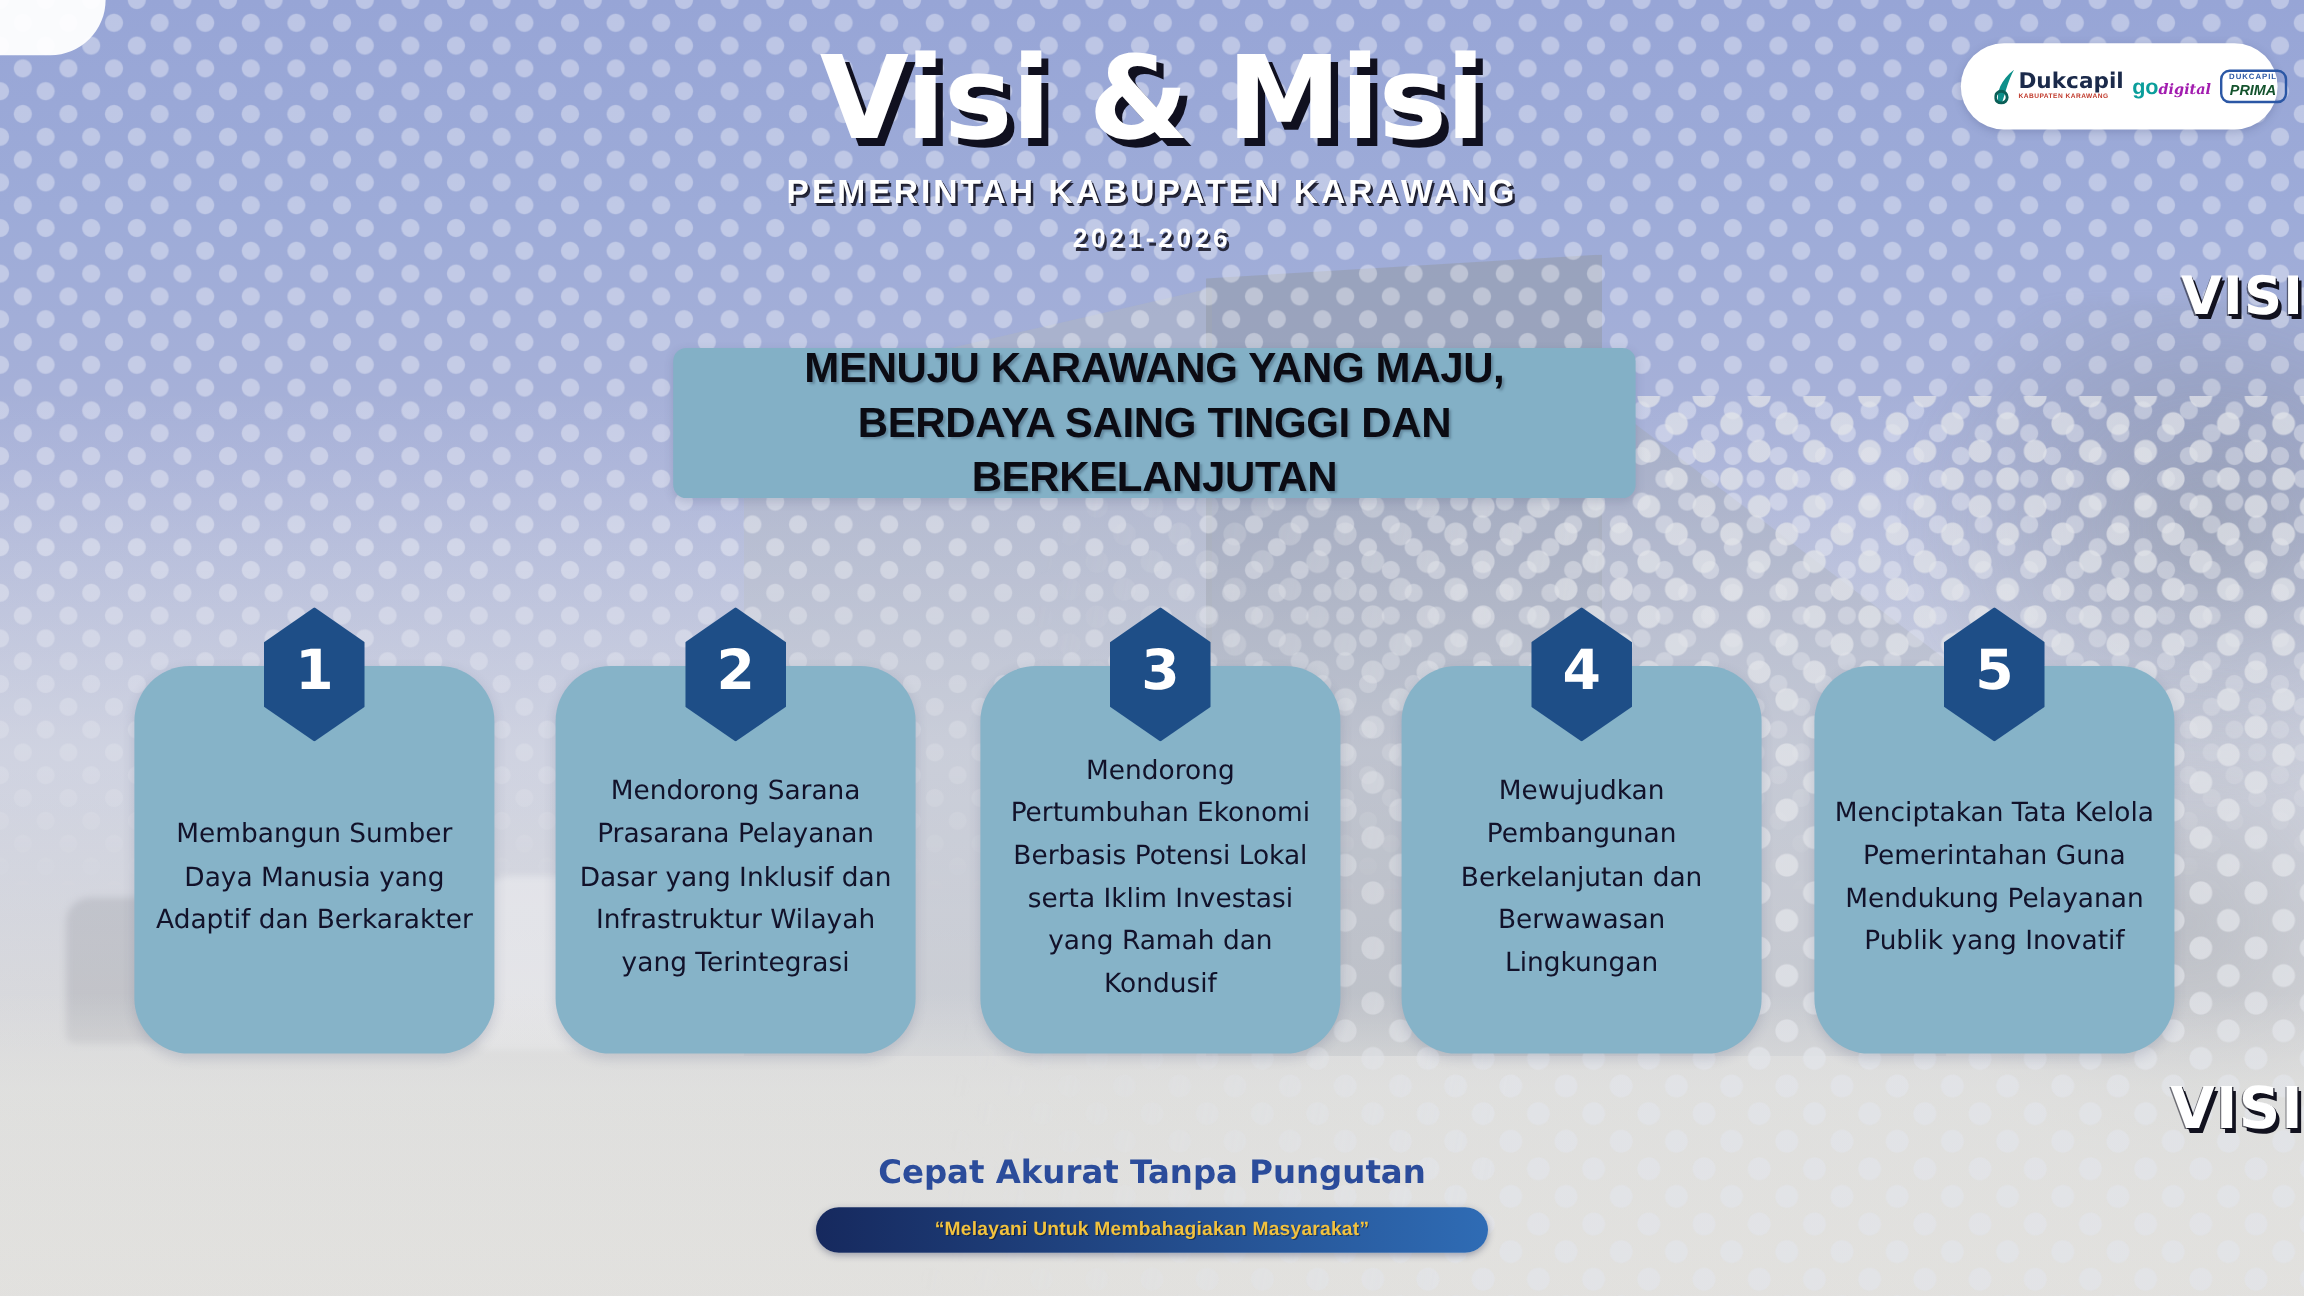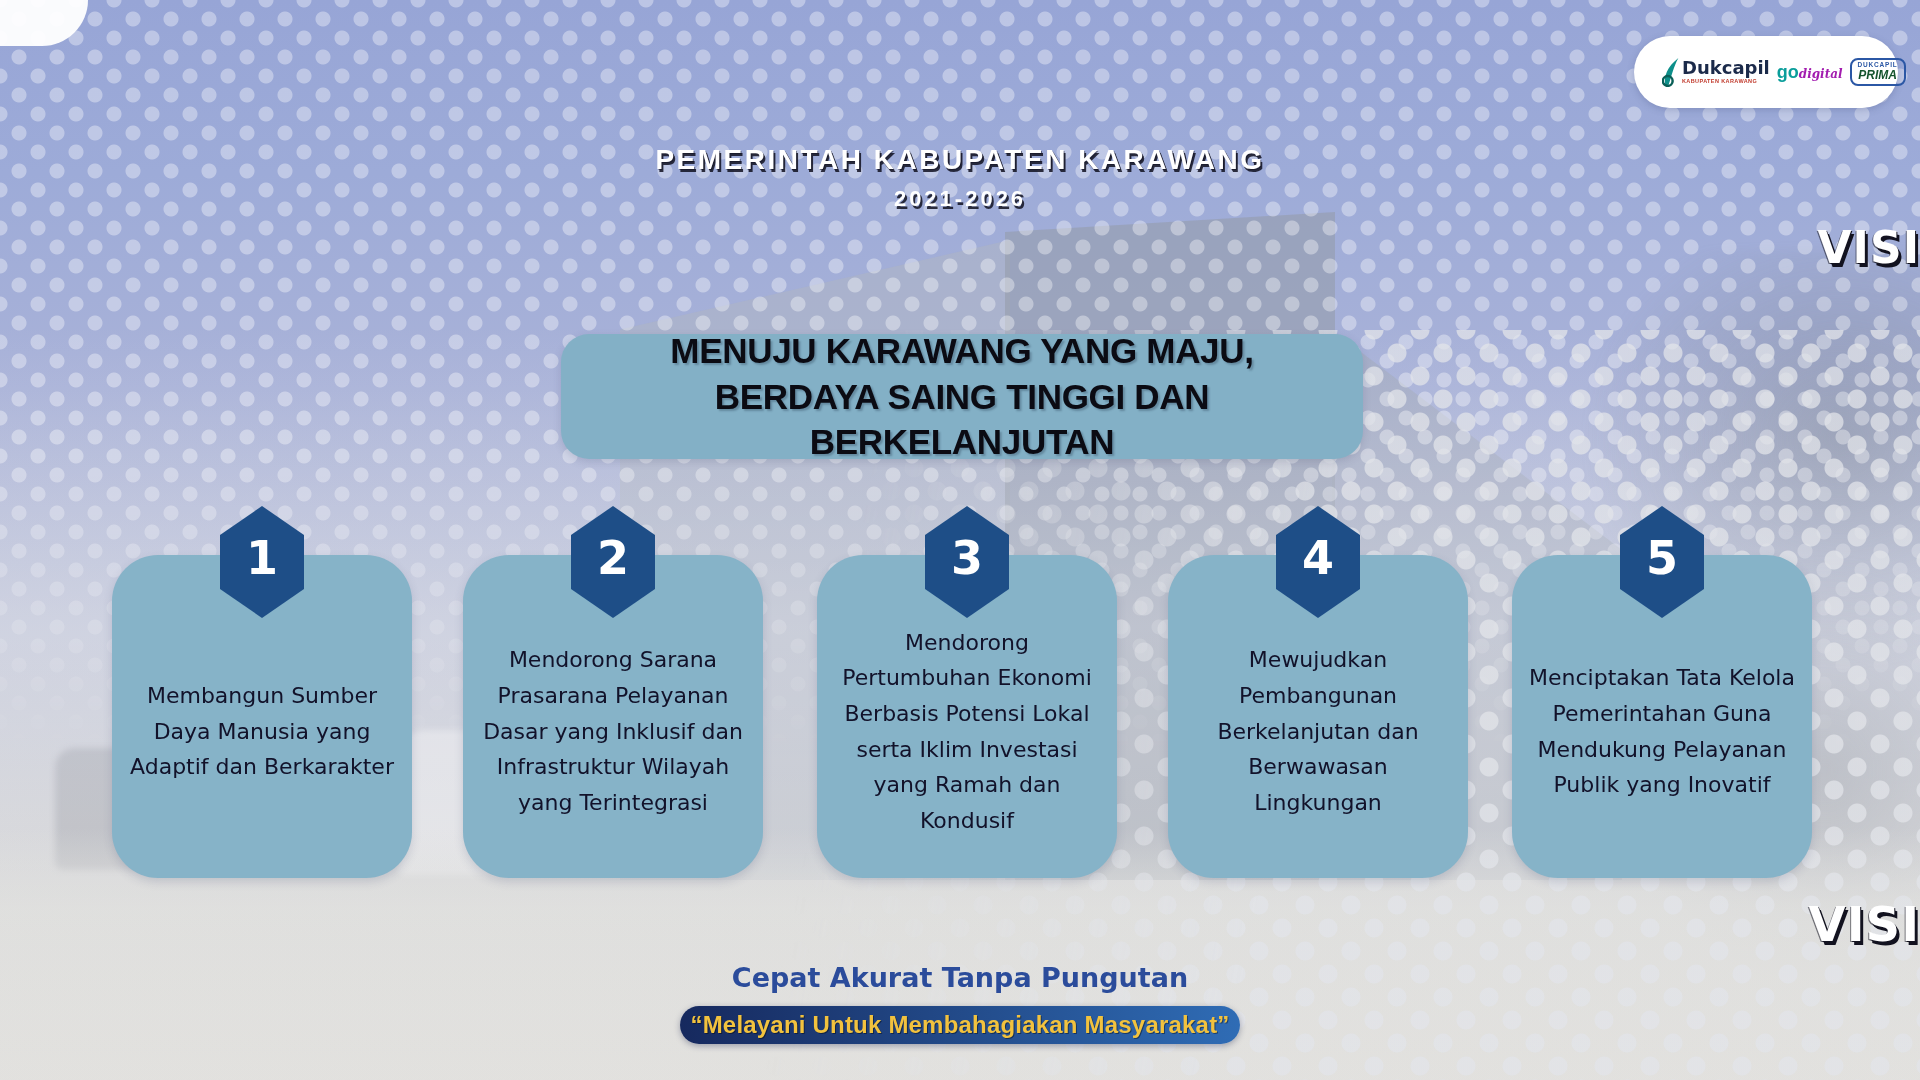--- a/index.html
+++ b/index.html
@@ -71,23 +71,23 @@
   .outline-heading{ position:absolute; left:0; width:100%; text-align:right;
     font-family:"DejaVu Sans", sans-serif; font-weight:bold; color:#ffffff;
     letter-spacing:1px;
     text-shadow:3px 4px 0 #12121f, 1px 1px 0 #12121f, -1px 1px 0 rgba(18,18,31,.55); }
   .visi-heading{ top:222px; font-size:44px; }
   .misi-heading{ top:446px; font-size:44px; }
   .motto-heading{ top:896px; font-size:48px; }
 
   
   .vision-box{ position:absolute; left:561px; top:290px; width:802px; height:125px;
-    background:#83b0c6; border-radius:28px; display:flex; align-items:center;
+    background:#83b0c6; border-radius:11px; display:flex; align-items:center;
     justify-content:center; padding:0 30px;
-    box-shadow:0 3px 8px rgba(60,70,110,.18);margin-top:44px; }
+    box-shadow:0 3px 8px rgba(60,70,110,.18); }
   .vision-text{ font-size:35px; font-weight:bold; color:#0b0b13; text-align:center;
     line-height:1.3; letter-spacing:-0.3px;
     text-shadow:2px 2px 2px rgba(20,40,60,.28); }
 
   
   .misi-card{ position:absolute; top:555px; width:300px; height:323px;
     background:#86b3c8; border-radius:46px;
     box-shadow:0 4px 10px rgba(60,70,110,.18); }
   .card-1{ left:112px; } .card-2{ left:463px; } .card-3{ left:817px; }
   .card-4{ left:1168px; } .card-5{ left:1512px; }
@@ -103,21 +103,21 @@
     color:#12122a; }
 
   
   .motto-line1{ position:absolute; left:0; top:962px; width:100%; text-align:center;
     font-family:"DejaVu Sans", sans-serif; font-weight:bold; font-size:27px;
     color:#2b4c9b; }
   .motto-pill{ position:absolute; left:680px; top:1006px; width:560px; height:38px;
     border-radius:20px; background:linear-gradient(90deg,#16295e 0%, #2f6cb5 100%);
     display:flex; align-items:center; justify-content:center;
     box-shadow:0 2px 6px rgba(25,35,75,.35); }
-  .motto-pill-text{ color:#f2c23e; font-weight:bold; font-size:24px;
+  .motto-pill-text{ color:#f2c23e; font-weight:bold; font-size:16px;
     letter-spacing:.2px; text-shadow:1px 1px 0 rgba(0,0,0,.4); }
 
   
   .logo-pill{ position:absolute; left:1634px; top:36px; width:264px; height:72px;
     background:#ffffff; border-radius:40px; display:flex; align-items:center;
     gap:7px; padding:18px 14px; box-shadow:0 2px 7px rgba(60,70,120,.25); }
   .logo-divider{ width:2px; height:38px; background:#c9cdd8; border-radius:2px; }
   .dukcapil-block{ display:flex; align-items:center; gap:2px; }
   .dukcapil-texts{ display:flex; flex-direction:column; line-height:1; }
   .dukcapil-name{ font-family:"DejaVu Sans", sans-serif; font-weight:bold;
@@ -177,20 +177,21 @@
     <div class="godigital-block">
       <span class="go-text">go</span>
       <span class="digital-text">digital</span>
     </div>
     <div class="prima-box">
       <span class="prima-line1">DUKCAPIL</span>
       <span class="prima-line2">PRIMA</span>
     </div>
   </div>
 
+  <div class="main-title">Visi &amp; Misi</div>
   <div class="subtitle">PEMERINTAH KABUPATEN KARAWANG</div>
   <div class="period">2021-2026</div>
 
   <div class="outline-heading visi-heading">VISI</div>
   <div class="vision-box">
     <div class="vision-text">MENUJU KARAWANG YANG MAJU, BERDAYA SAING TINGGI DAN BERKELANJUTAN</div>
   </div>
 
 
   <div class="misi-card card-1">

